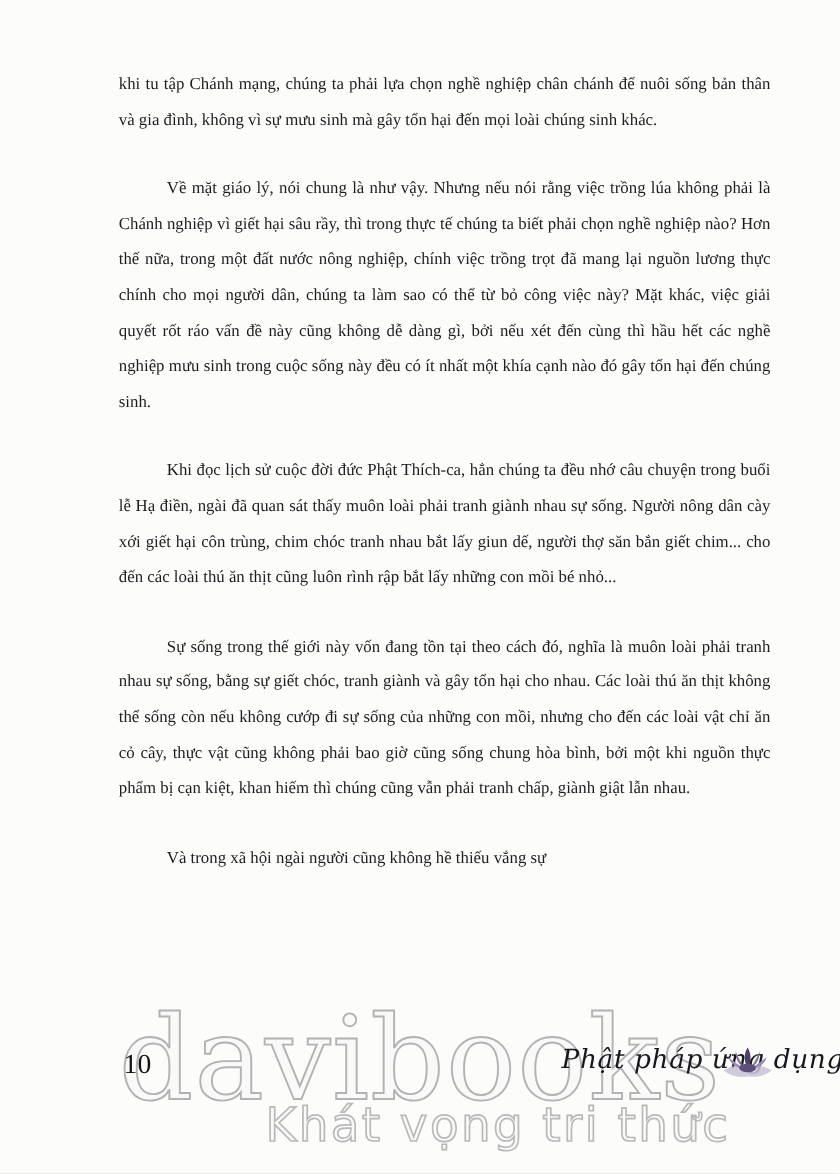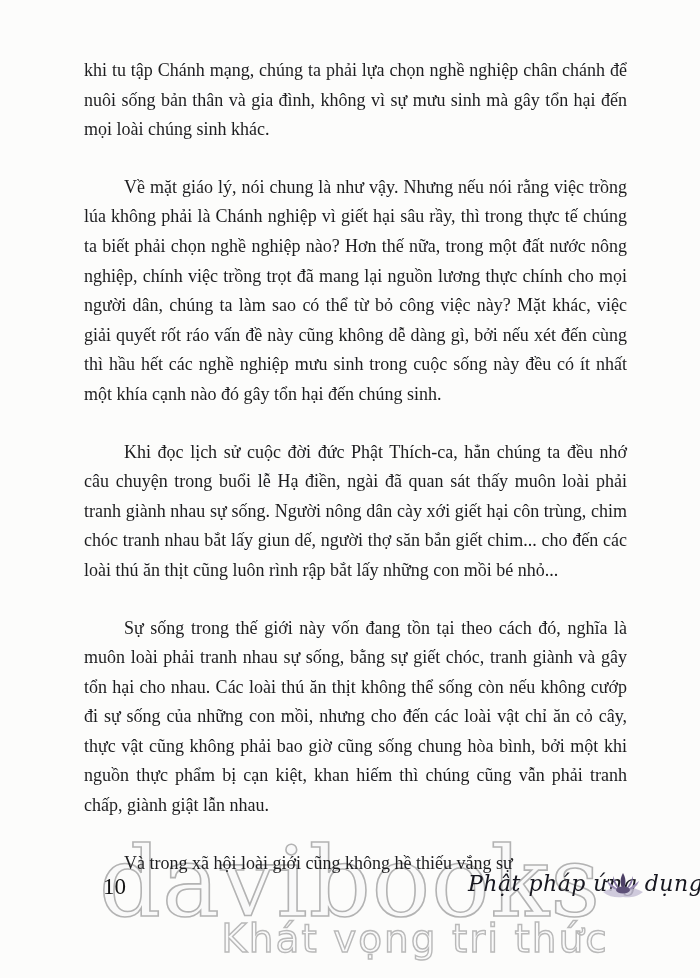--- a/index.html
+++ b/index.html
@@ -6,23 +6,23 @@
   .page{
     position:relative;
     width:700px;height:978px;
     background:#fcfcfb;
     overflow:hidden;
     font-family:"Liberation Serif", serif;
     box-shadow:0 0 4px rgba(0,0,0,.15);
   }
   .text-block{
     position:absolute;
-    left:84px;top:56px;width:543px;
+    left:99px;top:56px;width:543px;
     color:#1d1d1f;
-    font-size:18px;
+    font-size:14px;
     line-height:29.6px;
     text-align:justify;
     z-index:2;
   }
   .text-block p{margin:0 0 9px 0;}
   .text-block p.indent{text-indent:40px;margin-top:28px;}
   
   .watermark{
     position:absolute;
     left:0;top:834px;width:700px;
@@ -78,21 +78,21 @@
 </head>
 <body>
 
 <div class="page">
 
   <div class="text-block">
     <p>khi tu tập Chánh mạng, chúng ta phải lựa chọn nghề nghiệp chân chánh để nuôi sống bản thân và gia đình, không vì sự mưu sinh mà gây tổn hại đến mọi loài chúng sinh khác.</p>
     <p class="indent">Về mặt giáo lý, nói chung là như vậy. Nhưng nếu nói rằng việc trồng lúa không phải là Chánh nghiệp vì giết hại sâu rầy, thì trong thực tế chúng ta biết phải chọn nghề nghiệp nào? Hơn thế nữa, trong một đất nước nông nghiệp, chính việc trồng trọt đã mang lại nguồn lương thực chính cho mọi người dân, chúng ta làm sao có thể từ bỏ công việc này? Mặt khác, việc giải quyết rốt ráo vấn đề này cũng không dễ dàng gì, bởi nếu xét đến cùng thì hầu hết các nghề nghiệp mưu sinh trong cuộc sống này đều có ít nhất một khía cạnh nào đó gây tổn hại đến chúng sinh.</p>
     <p class="indent">Khi đọc lịch sử cuộc đời đức Phật Thích-ca, hẳn chúng ta đều nhớ câu chuyện trong buổi lễ Hạ điền, ngài đã quan sát thấy muôn loài phải tranh giành nhau sự sống. Người nông dân cày xới giết hại côn trùng, chim chóc tranh nhau bắt lấy giun dế, người thợ săn bắn giết chim... cho đến các loài thú ăn thịt cũng luôn rình rập bắt lấy những con mồi bé nhỏ...</p>
     <p class="indent">Sự sống trong thế giới này vốn đang tồn tại theo cách đó, nghĩa là muôn loài phải tranh nhau sự sống, bằng sự giết chóc, tranh giành và gây tổn hại cho nhau. Các loài thú ăn thịt không thể sống còn nếu không cướp đi sự sống của những con mồi, nhưng cho đến các loài vật chỉ ăn cỏ cây, thực vật cũng không phải bao giờ cũng sống chung hòa bình, bởi một khi nguồn thực phẩm bị cạn kiệt, khan hiếm thì chúng cũng vẫn phải tranh chấp, giành giật lẫn nhau.</p>
-    <p class="indent">Và trong xã hội loài giới cũng không hề thiếu vắng sự</p>
+    <p class="indent">Và trong xã hội ngài người cũng không hề thiếu vắng sự</p>
   </div>
 
   <div class="watermark">
     <div class="wm-brand">davibooks</div>
     <div class="wm-slogan">Khát vọng tri thức</div>
   </div>
 
   <div class="page-number">10</div>
 
   <div class="running-title">Phật pháp ứng dụng</div>

